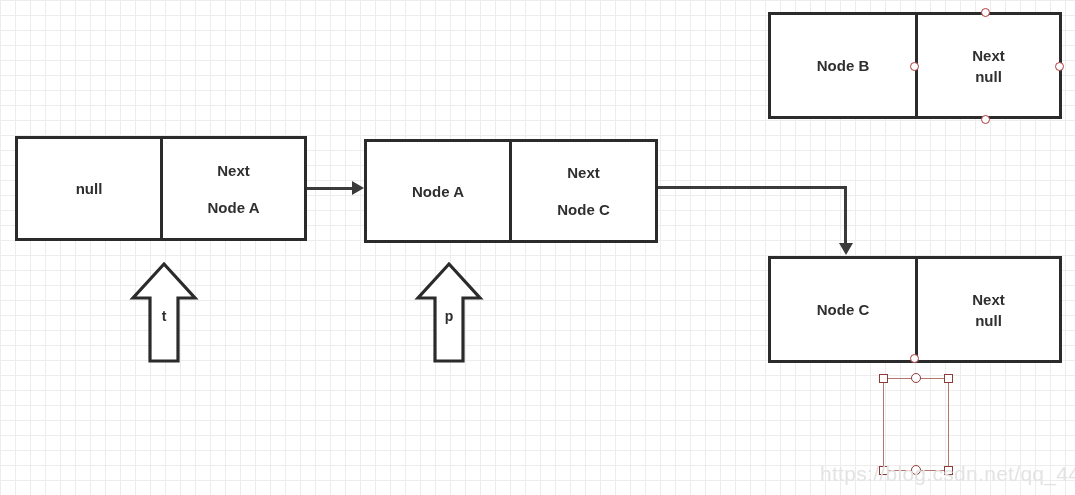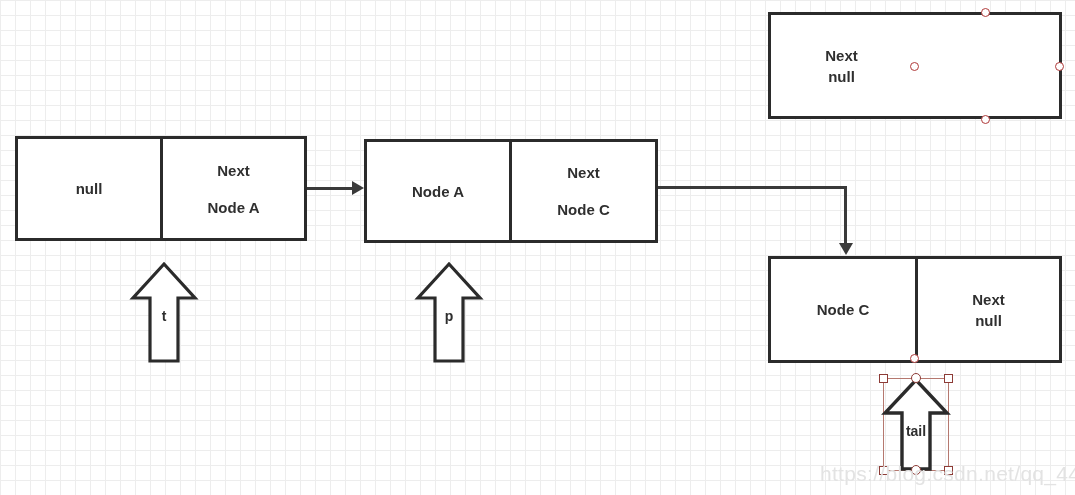--- a/index.html
+++ b/index.html
@@ -145,20 +145,23 @@
     letter-spacing: 0.3px;
     user-select: none;
   }
 </style>
 </head>
 <body>
 
 <div id="canvas">
 
   <div class="node-box" style="left:768px; top:12px; width:294px; height:107px;">
+    <div class="cell left" style="width:147px; height:101px;">
+      <span class="ln">Node B</span>
+    </div>
     <div class="cell tight" style="width:141px; height:101px;">
       <span class="ln">Next</span>
       <span class="ln">null</span>
     </div>
   </div>
 
   <div class="anchor" style="left:981px; top:8px;"></div>
   <div class="anchor" style="left:910px; top:62px;"></div>
   <div class="anchor" style="left:1055px; top:62px;"></div>
   <div class="anchor" style="left:981px; top:115px;"></div>
@@ -214,26 +217,20 @@
       <polygon points="35,4 66,38 49,38 49,101 21,101 21,38 4,38" fill="#ffffff" stroke="#2b2b2b" stroke-width="3.2" stroke-linejoin="miter"></polygon>
     </svg>
     <span class="label" style="top:48px;">p</span>
   </div>
 
   <div class="sel-line h" style="left:883px; top:378px; width:66px;"></div>
   <div class="sel-line h" style="left:883px; top:470px; width:66px;"></div>
   <div class="sel-line v" style="left:883px; top:378px; height:92px;"></div>
   <div class="sel-line v" style="left:948px; top:378px; height:92px;"></div>
 
-  <div class="block-arrow" style="left:880px; top:375px; width:72px; height:98px;">
-    <svg width="72" height="98" viewBox="0 0 72 98">
-      <polygon points="36,5 67,38 50,38 50,94 22,94 22,38 5,38" fill="#ffffff" stroke="#2b2b2b" stroke-width="3.4" stroke-linejoin="miter"></polygon>
-    </svg>
-    <span class="label" style="top:48px;">tail</span>
-  </div>
 
   <div class="handle-sq" style="left:879px; top:374px;"></div>
   <div class="handle-sq" style="left:944px; top:374px;"></div>
   <div class="handle-sq" style="left:879px; top:466px;"></div>
   <div class="handle-sq" style="left:944px; top:466px;"></div>
   <div class="handle-ci" style="left:911px; top:373px;"></div>
   <div class="handle-ci" style="left:911px; top:465px;"></div>
 
   <div class="watermark" style="left:820px; top:462px;">https://blog.csdn.net/qq_44988694</div>
 

